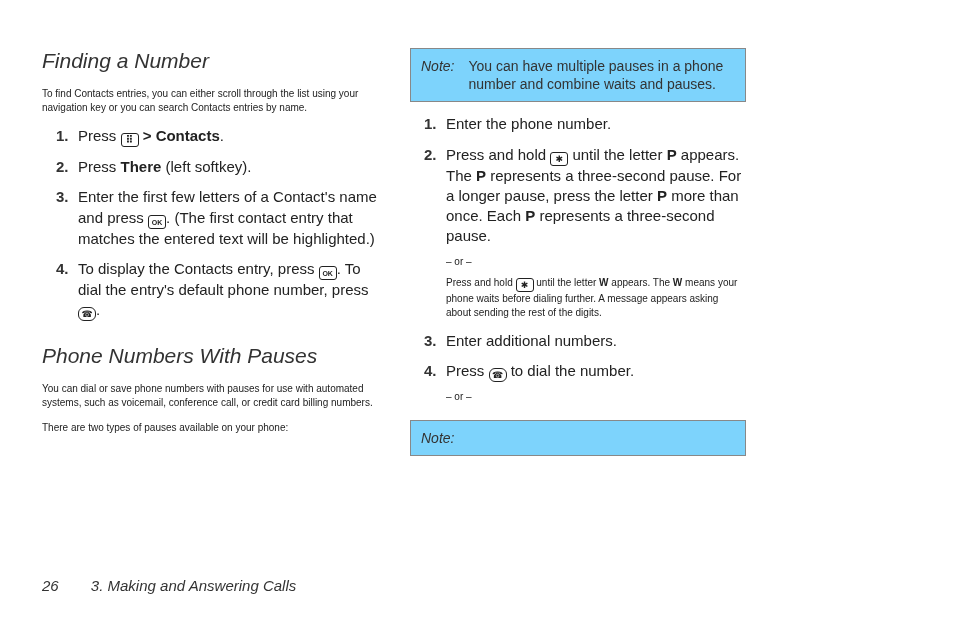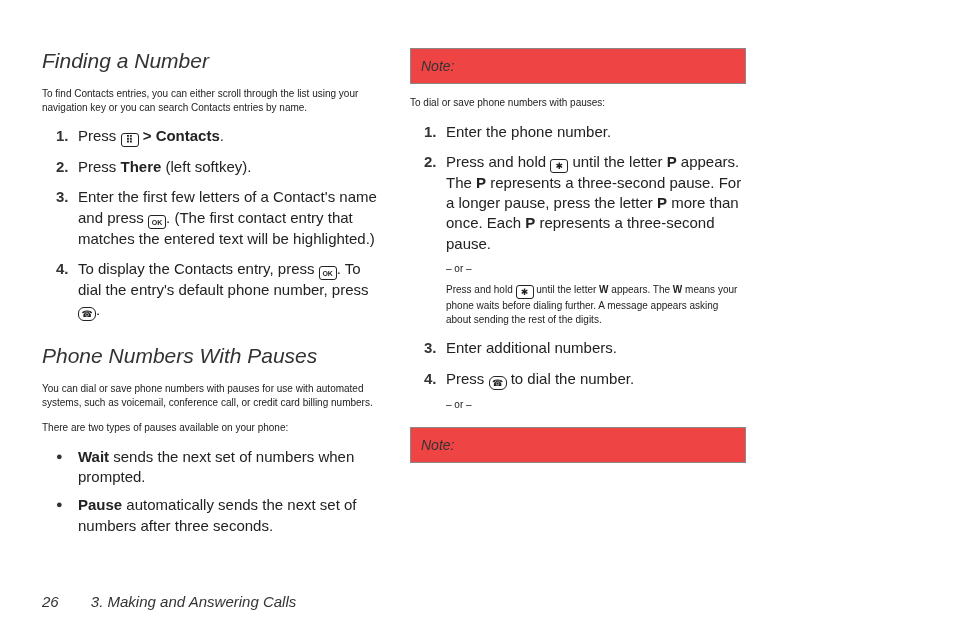--- a/index.html
+++ b/index.html
@@ -11,24 +11,24 @@
   p { font-size: 10px; line-height: 1.35; margin-bottom: 12px; color: #222; }
   .ol { counter-reset: step; padding-left: 14px; margin-bottom: 16px; }
   .ol .li { position: relative; padding-left: 22px; margin-bottom: 10px; font-size: 15px; line-height: 1.35; }
   .ol .li::before { counter-increment: step; content: counter(step) "."; position: absolute; left: 0; top: 0; font-weight: 700; color: #333; }
   .ul { padding-left: 14px; margin-bottom: 16px; }
   .ul .li { position: relative; padding-left: 22px; margin-bottom: 8px; font-size: 15px; line-height: 1.35; }
   .ul .li::before { content: "●"; position: absolute; left: 0; top: 2px; font-size: 11px; color: #333; }
   .bold { font-weight: 700; margin-top: 39px; }
   .sub { margin-left: 0; margin-top: 6px; }
   .or { margin: 8px 0; }
-  .note-box { border: 1px solid #888; background: #ef4444; padding: 8px 10px 8px 10px; font-size: 14px; line-height: 1.3; color: #333; margin-bottom: 12px; display: flex; gap: 14px; }
+  .note-box { border: 1px solid #888; background: #7dd3fc; padding: 8px 10px 8px 10px; font-size: 14px; line-height: 1.3; color: #333; margin-bottom: 12px; display: flex; gap: 14px; }
   .note-box .note-label { font-style: italic; font-weight: 400; flex-shrink: 0; }
   .note-box .note-body { flex: 1; }
-  .footer { position: absolute; bottom: 26px; left: 42px; font-size: 15px; font-style: italic; color: #333; }
+  .footer { position: absolute; bottom: 42px; left: 42px; font-size: 15px; font-style: italic; color: #333; }
   .footer .pagenum { font-weight: 400; margin-right: 28px; }
   .icon { display: inline-block; vertical-align: -2px; width: 18px; height: 14px; border: 1.4px solid #222; border-radius: 3px; font-size: 9px; line-height: 12px; text-align: center; font-family: Arial, sans-serif; font-weight: 700; background: #fff; }
   .icon.menu::after { content: "⠿"; font-size: 10px; line-height: 11px; }
   .icon.ok::after { content: "OK"; font-size: 7px; line-height: 11px; }
   .icon.call { border-radius: 6px; }
   .icon.call::after { content: "☎"; font-size: 9px; line-height: 11px; font-weight: 400; }
   .icon.star::after { content: "✱"; font-size: 9px; line-height: 11px; font-weight: 400; }
   .gt { font-weight: 700; }
   .h2-spacer { margin-top: 22px; }
 </style>
@@ -54,36 +54,28 @@
         </div>
         <div class="li">
           <span>To display the Contacts entry, press </span><span class="icon ok"></span><span>. To dial the entry's default phone number, press </span><span class="icon call"></span><span>.</span>
         </div>
       </div>
 
       <h2 class="h2-spacer">Phone Numbers With Pauses</h2>
       <p>You can dial or save phone numbers with pauses for use with automated systems, such as voicemail, conference call, or credit card billing numbers.</p>
       <p>There are two types of pauses available on your phone:</p>
 
-      <div class="ul">
-        <div class="li">
-          <span class="bold">Wait</span><span> sends the next set of numbers when prompted.</span>
-        </div>
-        <div class="li">
-          <span class="bold">Pause</span><span> automatically sends the next set of numbers after three seconds.</span>
-        </div>
-      </div>
     </div>
 
     <div class="col">
       <div class="note-box">
         <span class="note-label">Note:</span>
+        <span class="note-body">You can have multiple pauses in a phone number and combine waits and pauses.</span>
       </div>
 
-      <p>To dial or save phone numbers with pauses:</p>
 
       <div class="ol">
         <div class="li">
           <span>Enter the phone number.</span>
         </div>
         <div class="li">
           <span>Press and hold </span><span class="icon star"></span><span> until the letter </span><span class="bold">P</span><span> appears. The </span><span class="bold">P</span><span> represents a three-second pause. For a longer pause, press the letter </span><span class="bold">P</span><span> more than once. Each </span><span class="bold">P</span><span> represents a three-second pause.</span>
           <p class="or sub">– or –</p>
           <p class="sub">
             <span>Press and hold </span><span class="icon star"></span><span> until the letter </span><span class="bold">W</span><span> appears. The </span><span class="bold">W</span><span> means your phone waits before dialing further. A message appears asking about sending the rest of the digits.</span>

